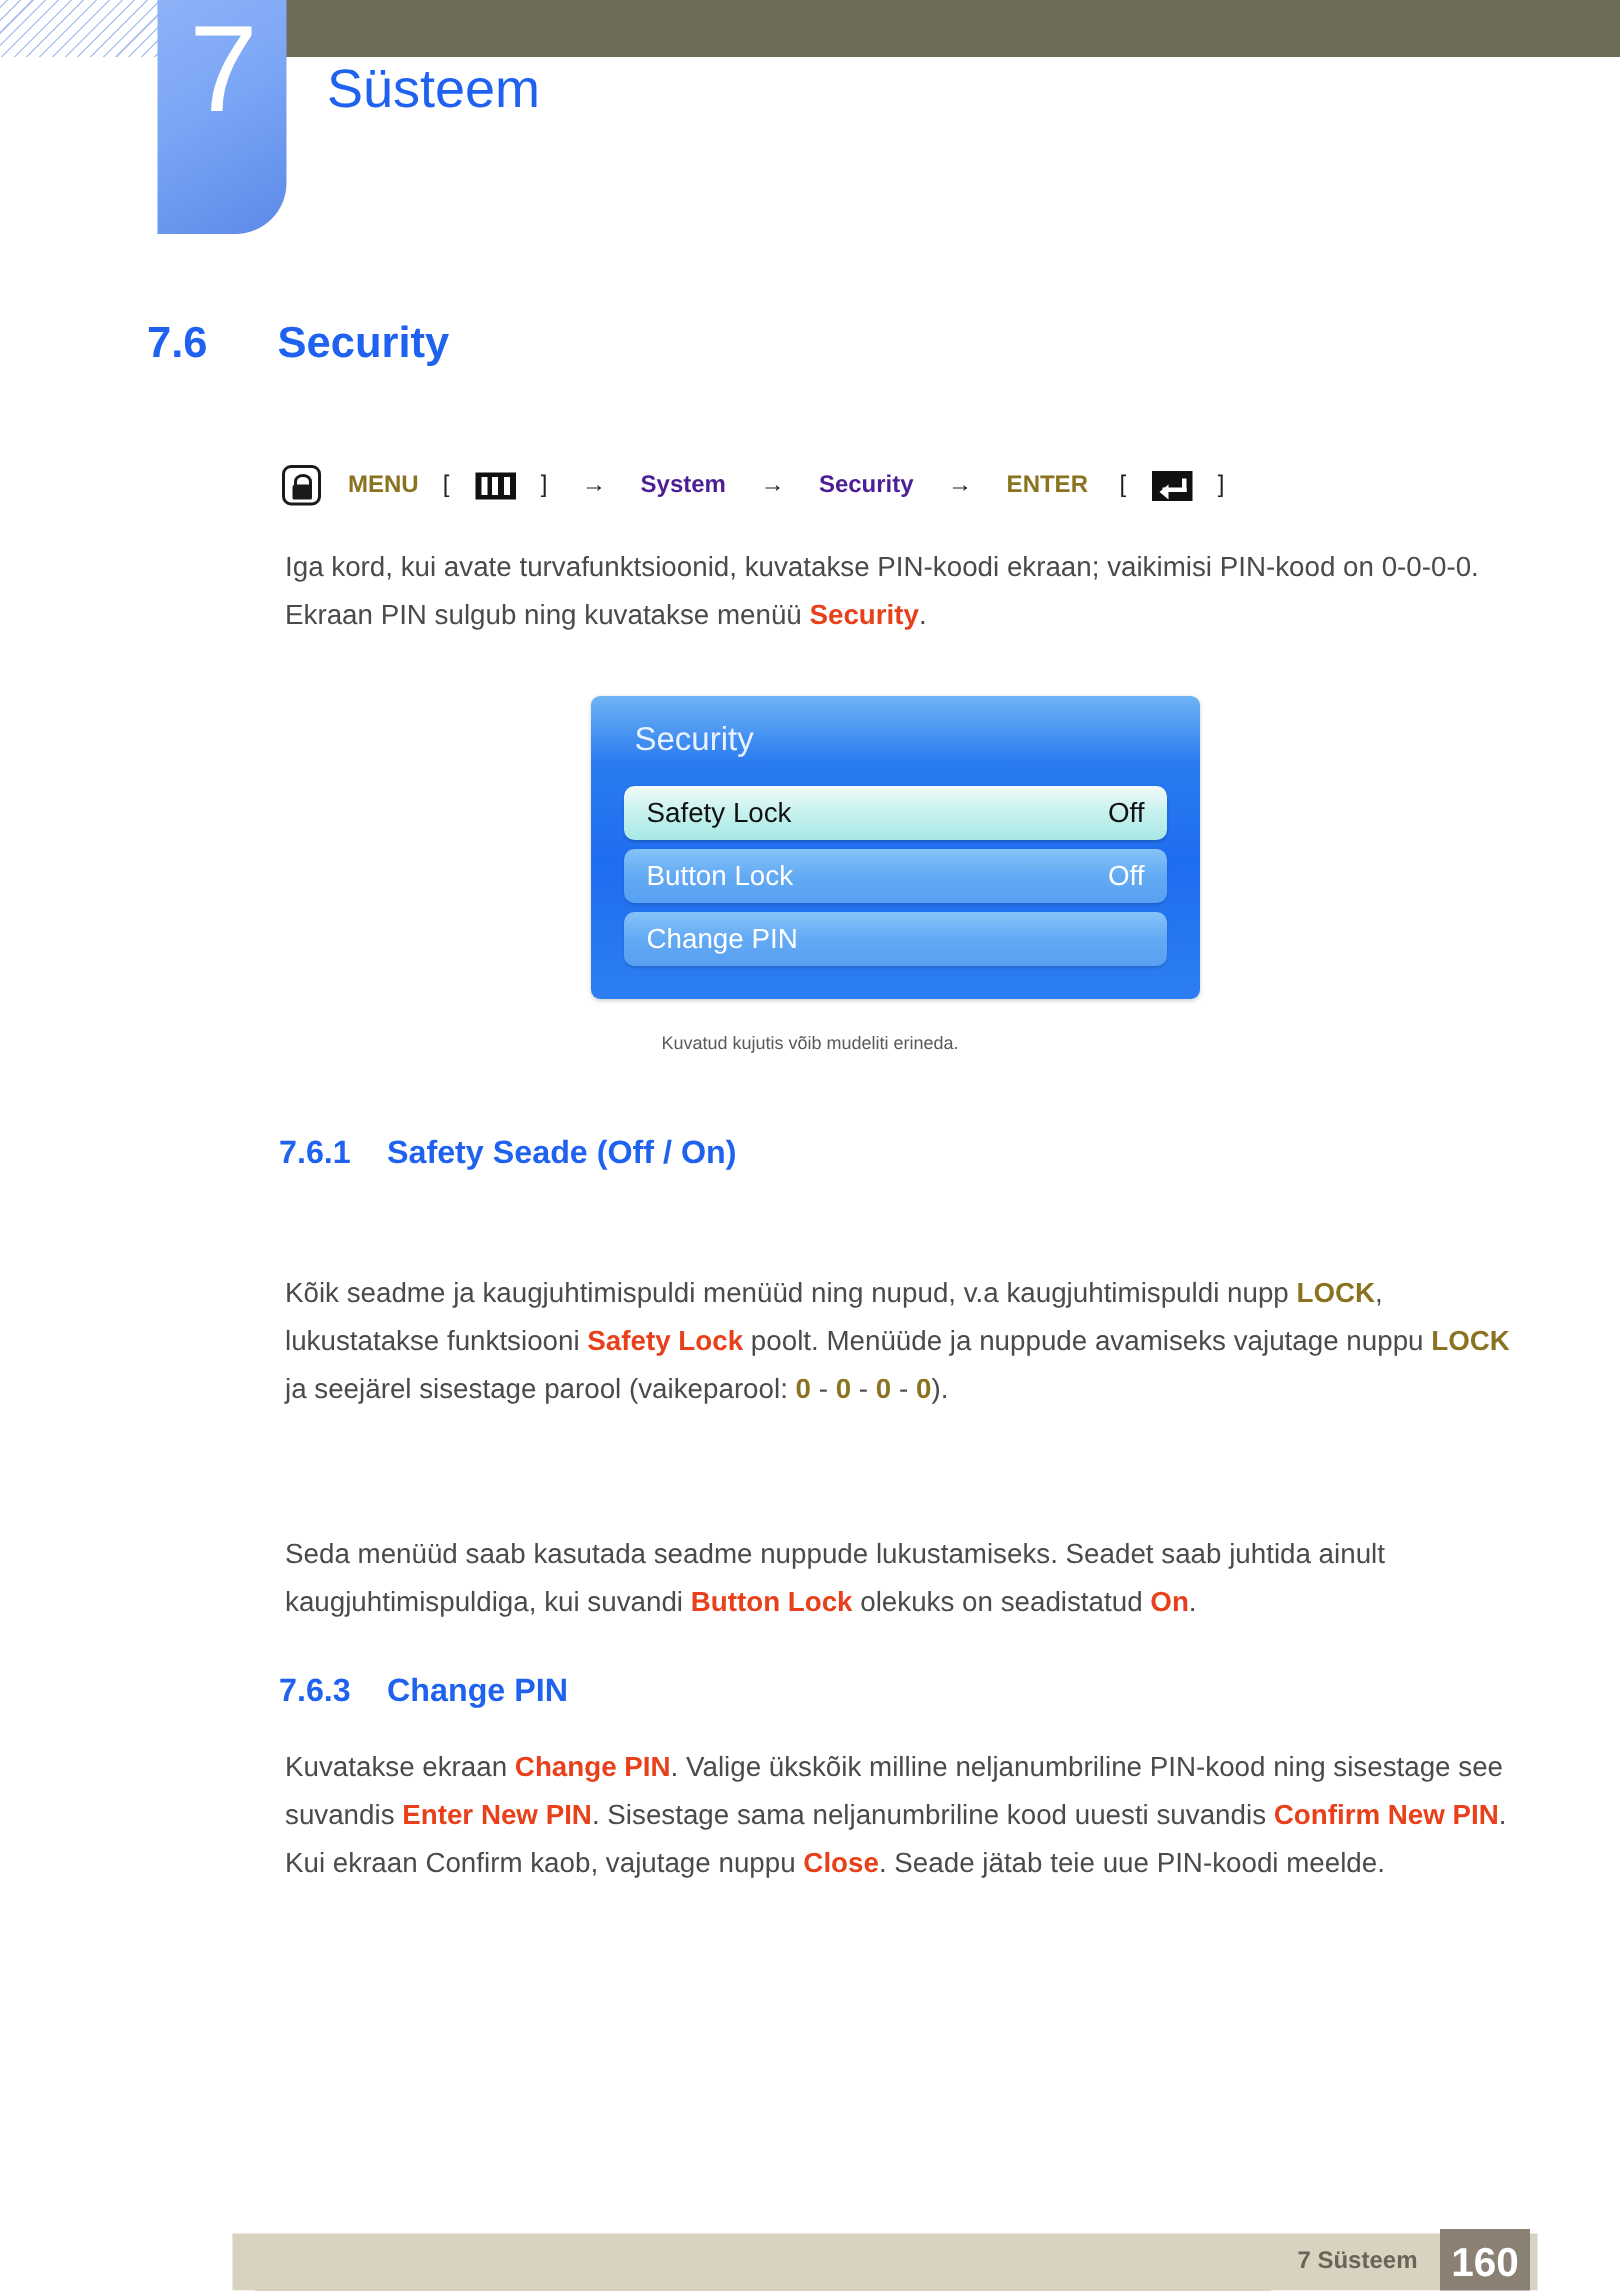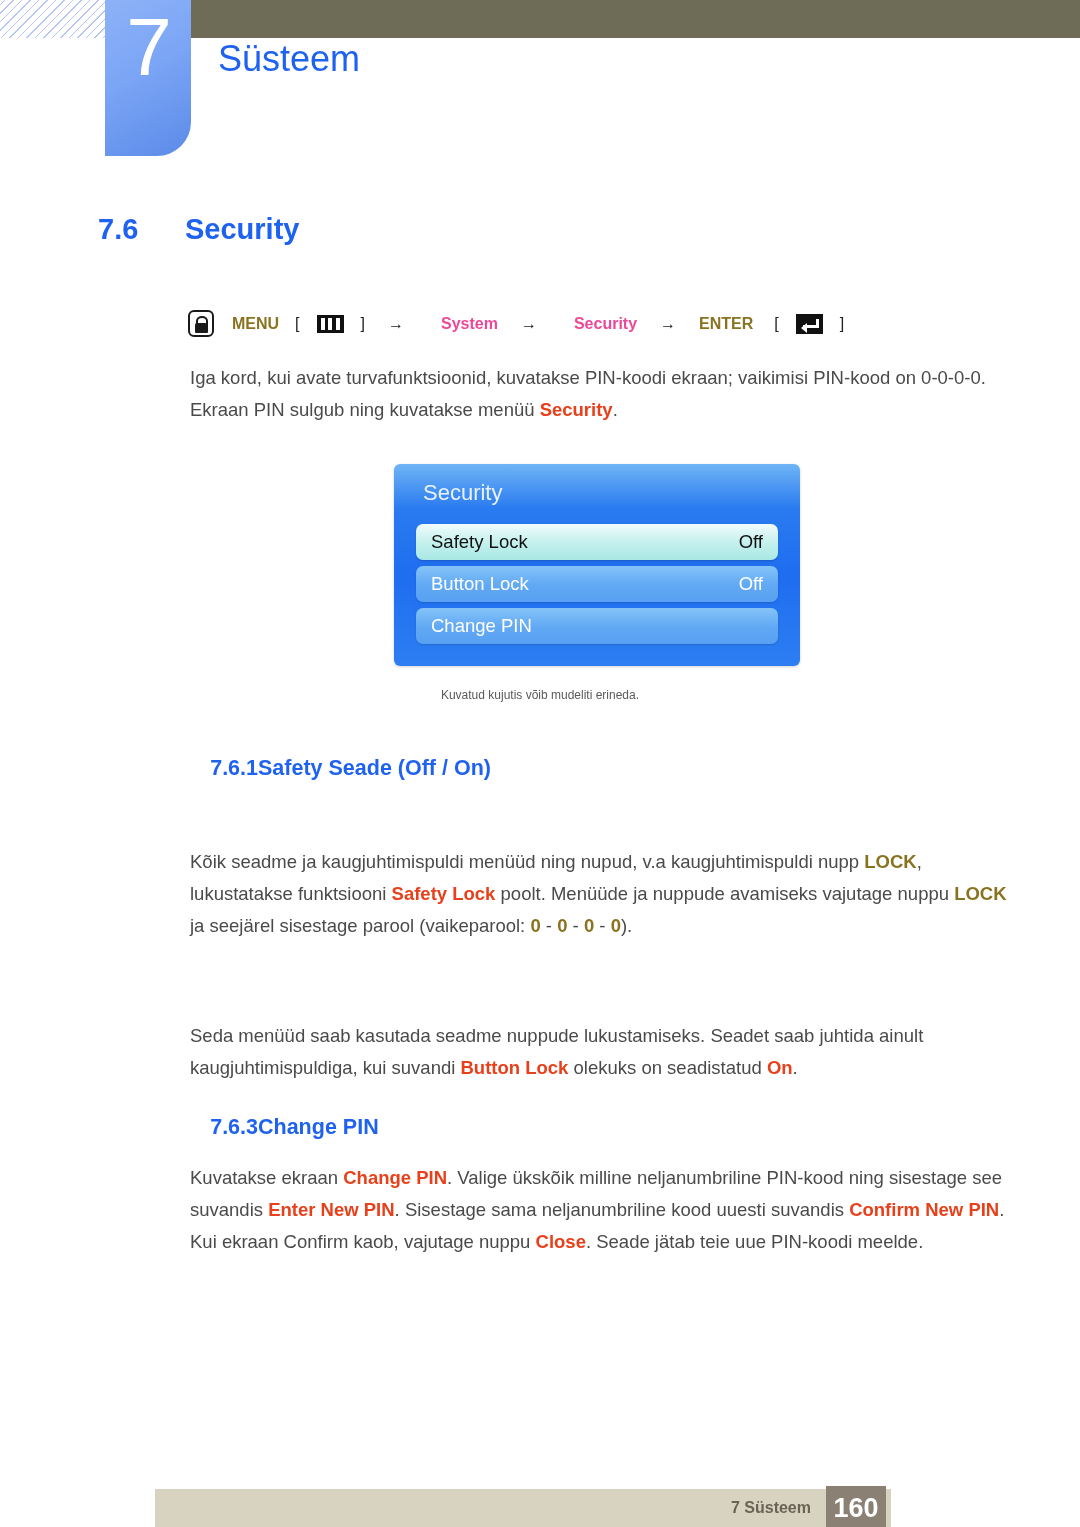--- a/index.html
+++ b/index.html
@@ -86,21 +86,21 @@
     position: absolute;
     left: 188px; top: 310px;
     font-size: 16px;
     font-weight: 700;
     white-space: nowrap;
     display: flex;
     align-items: center;
     gap: 16px;
   }
   .menu-path .gold   { color: #8a7320; }
-  .menu-path .orange { color: #ec4899; margin-left: 14px; }
+  .menu-path .orange { color: #4c1d95; }
   .menu-path .brk    { color: #222222; font-weight: 400; }
   .menu-path .arrow  { color: #1a1a1a; font-weight: 400; padding: 0 7px; }
 
   .icon-hand {
     display: inline-block;
     width: 26px; height: 27px;
     border: 2px solid #1a1a1a;
     border-radius: 6px;
     position: relative;
     margin-right: 2px;
@@ -233,21 +233,21 @@
 
   
   .sub-heading {
     position: absolute;
     left: 186px;
     font-size: 21.5px;
     font-weight: 700;
     color: #1f62f0;
     white-space: nowrap;
   }
-  .sub-heading .snum { display: inline-block; min-width: 72px; text-align: right; }
+  .sub-heading .snum { display: inline-block; min-width: 72px; }
 
 </style>
 </head>
 <body>
 
 <div class="page">
 
   <div class="header-hatch"></div>
   <div class="header-band"></div>
 
@@ -322,18 +322,18 @@
   </div>
 
   <div class="sub-heading" style="top:1115px;">
     <span class="snum">7.6.3</span><span>Change PIN</span>
   </div>
 
   <div class="body-block" style="left:190px; top:1162px; width:830px;">
     <span>Kuvatakse ekraan </span><span class="hl-orange">Change PIN</span><span>. Valige ükskõik milline neljanumbriline PIN-kood ning sisestage see suvandis </span><span class="hl-orange">Enter New PIN</span><span>. Sisestage sama neljanumbriline kood uuesti suvandis </span><span class="hl-orange">Confirm New PIN</span><span>. Kui ekraan Confirm kaob, vajutage nuppu </span><span class="hl-orange">Close</span><span>. Seade jätab teie uue PIN-koodi meelde.</span>
   </div>
 
-  <div style="position:absolute; left:155px; top:1489px; width:736px; height:38px; background:#d8d2c0;">
+  <div style="position:absolute; left:155px; top:1489px; width:870px; height:38px; background:#d8d2c0;">
     <span style="position:absolute; right:80px; top:10px; font-size:16px; color:#6b6456; font-weight:700;">7 Süsteem</span>
     <span style="position:absolute; right:5px; top:-3px; width:60px; height:44px; background:#8a8073; color:#ffffff; font-size:27px; font-weight:700; display:flex; align-items:center; justify-content:center;">160</span>
   </div>
 
 </div>
 
 </body></html>

